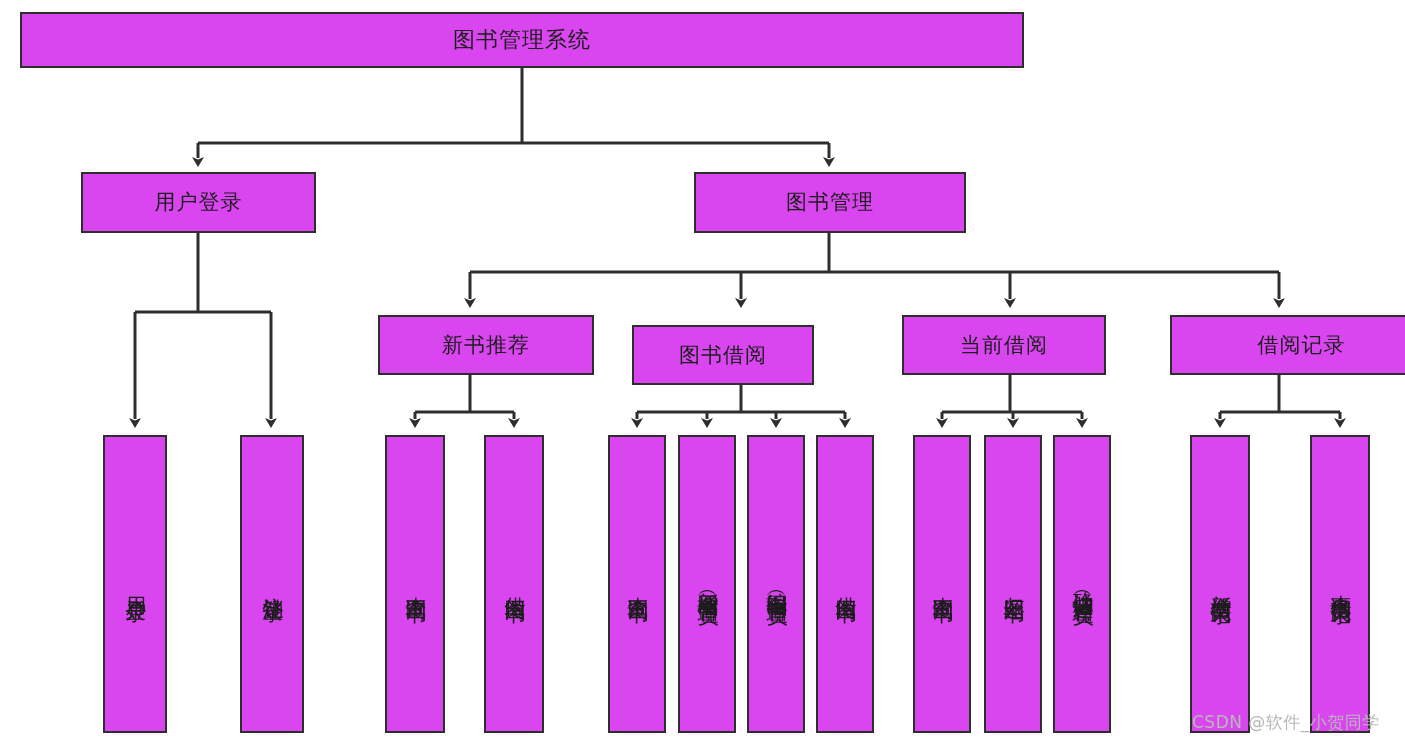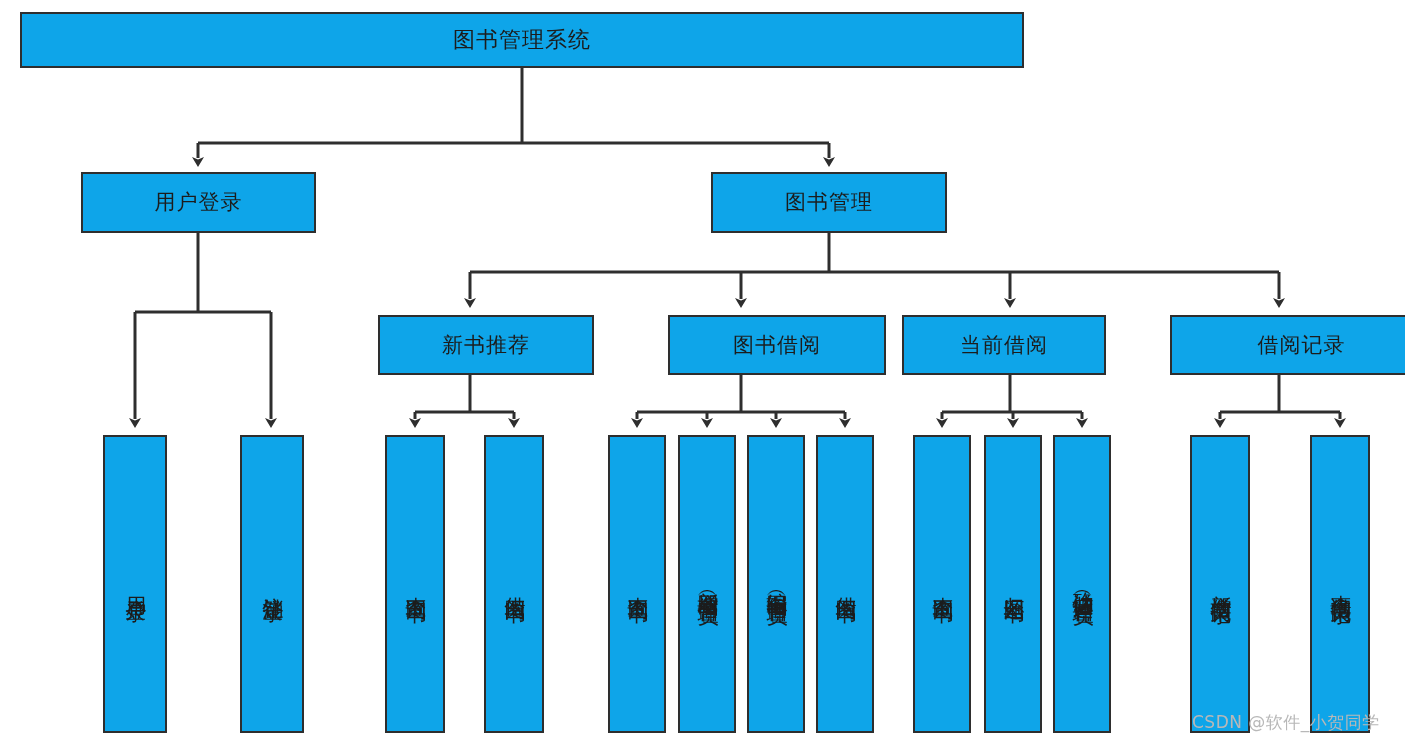--- a/index.html
+++ b/index.html
@@ -6,21 +6,21 @@
   body{
     width:1405px;height:747px;overflow:hidden;
     font-family:"DejaVu Sans","Liberation Sans",sans-serif;
     position:relative;
   }
   #stage{position:relative;width:1405px;height:747px;}
   svg#wires{position:absolute;left:0;top:0;width:1405px;height:747px;}
   .node{
     position:absolute;
     box-sizing:border-box;
-    background:#0ea5e9;
+    background:#d946ef;
     border:2.5px solid #2e2e2e;
     display:flex;align-items:center;justify-content:center;
     color:#1c1c1c;
     text-align:center;
   }
   .node .lbl{display:block;line-height:1.25;white-space:pre;}
   .h-node .lbl{font-size:21px;letter-spacing:1px;}
   .root .lbl{font-size:22px;letter-spacing:1px;}
   .leaf{align-items:center;justify-content:center;padding:6px 0;}
   .leaf .lbl{
@@ -96,28 +96,28 @@
     </g>
   </svg>
 
   <div class="node root h-node" style="left:20px;top:12px;width:1004px;height:56px;">
     <span class="lbl">图书管理系统</span>
   </div>
 
   <div class="node h-node" style="left:81px;top:172px;width:235px;height:61px;">
     <span class="lbl">用户登录</span>
   </div>
-  <div class="node h-node" style="left:711px;top:172px;width:236px;height:61px;">
+  <div class="node h-node" style="left:694px;top:172px;width:272px;height:61px;">
     <span class="lbl">图书管理</span>
   </div>
 
   <div class="node h-node" style="left:362px;top:315px;width:216px;height:60px;margin-left:16px;">
     <span class="lbl">新书推荐</span>
   </div>
-  <div class="node h-node" style="left:632px;top:315px;width:218px;height:60px;margin-left:36px;">
+  <div class="node h-node" style="left:632px;top:325px;width:182px;height:60px;">
     <span class="lbl">图书借阅</span>
   </div>
   <div class="node h-node" style="left:902px;top:315px;width:204px;height:60px;">
     <span class="lbl">当前借阅</span>
   </div>
   <div class="node h-node" style="left:1170px;top:315px;width:263px;height:60px;">
     <span class="lbl">借阅记录</span>
   </div>
 
   <div class="node leaf" style="left:103px;top:435px;width:64px;height:298px;">

